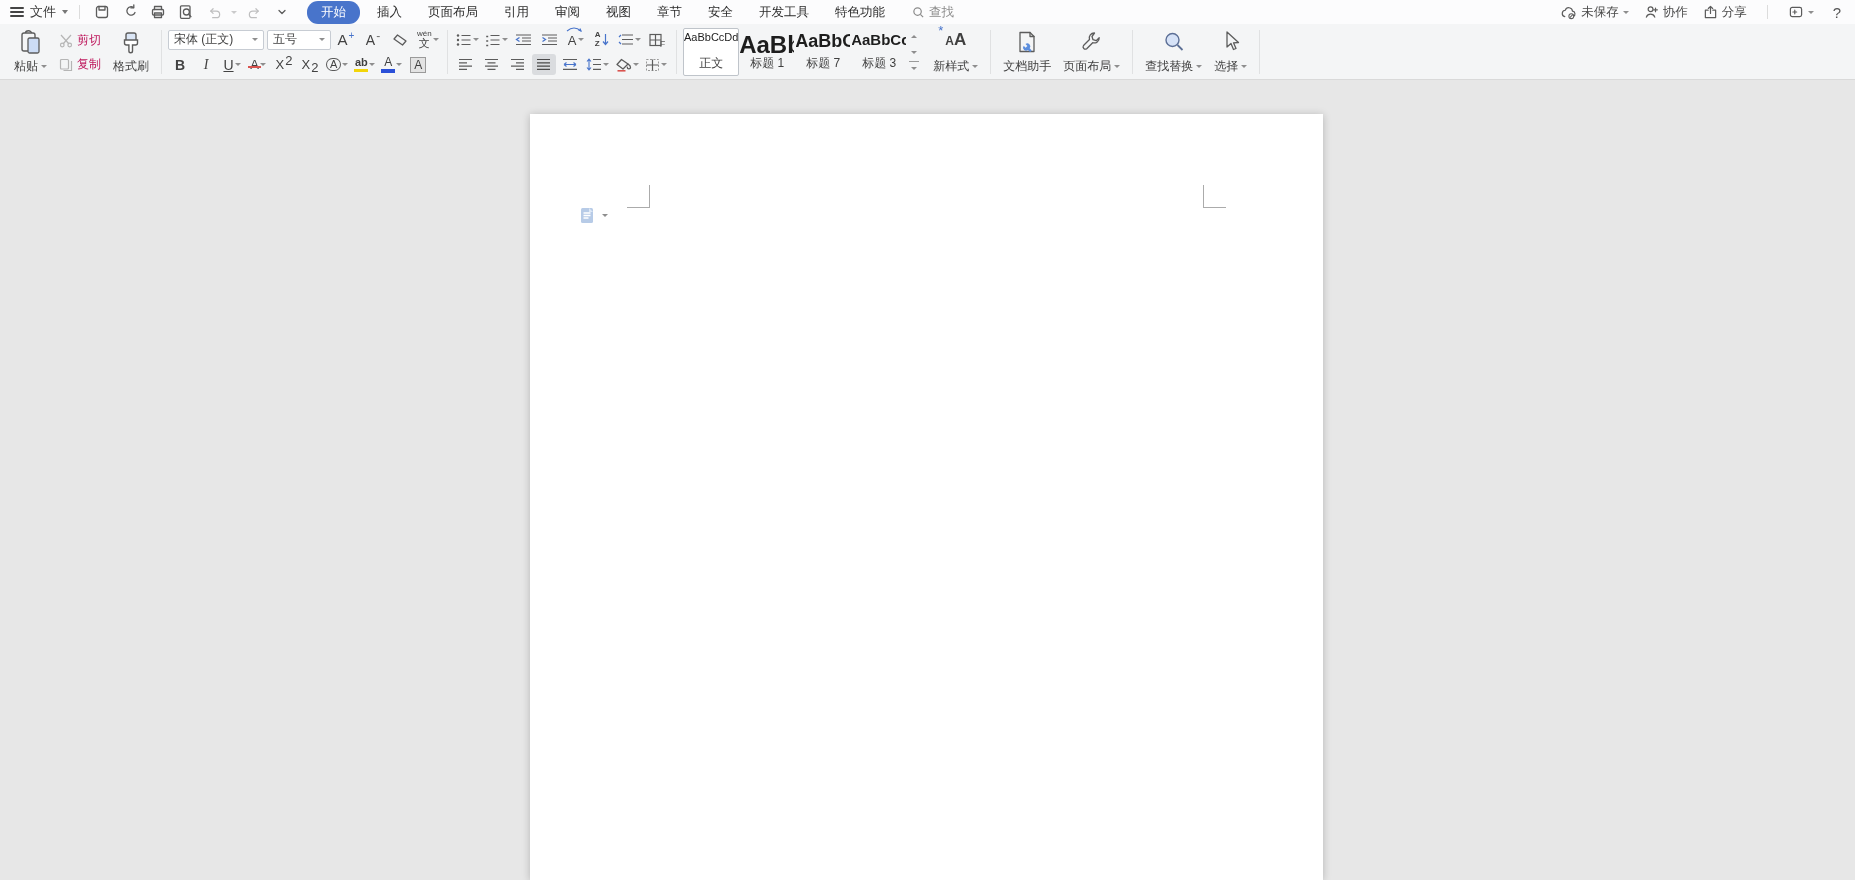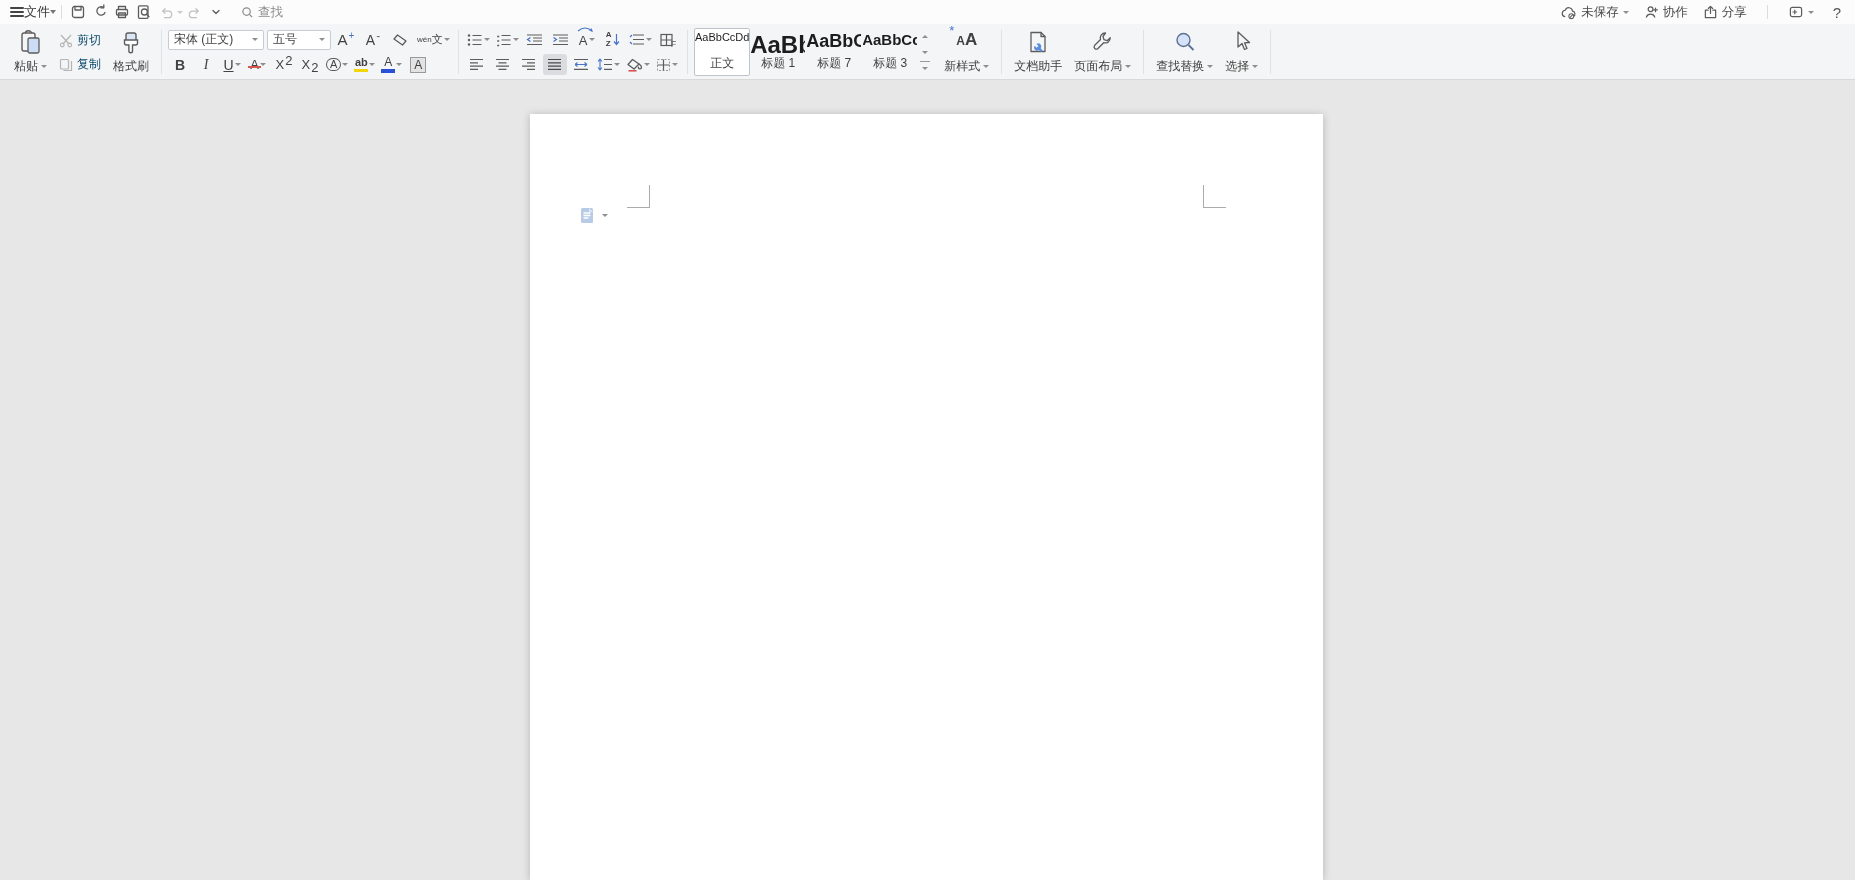--- a/index.html
+++ b/index.html
@@ -4,21 +4,21 @@
 <style>
   * { margin:0; padding:0; box-sizing:border-box; }
   html,body { width:1855px; height:880px; overflow:hidden;
     font-family:"Liberation Sans","DejaVu Sans",sans-serif; }
   body { background:#e7e8e9; position:relative; }
 
   
   .menubar { position:absolute; left:0; top:0; width:1855px; height:24px;
     background:#fcfcfd; display:flex; align-items:center; padding:0 10px;
     font-size:12.5px; color:#3c3c3c; }
-  .mb-left { display:flex; align-items:center; }
+  .mb-left { display:flex; align-items:center; gap:6px; }
   .hamburger { width:14px; height:10px; display:flex; flex-direction:column; justify-content:space-between; cursor:pointer; }
   .hamburger i { display:block; height:1.6px; background:#444; border-radius:1px; }
   .file-label { font-size:13px; }
   .caret { width:0; height:0; border-left:3.5px solid transparent; border-right:3.5px solid transparent;
     border-top:4px solid #8e8e8e; display:inline-block; }
   .caret.sm { border-left-width:3px; border-right-width:3px; border-top-width:3.5px; }
   .caret.up { transform:rotate(180deg); }
   .vline { width:1px; height:14px; background:#dcdcdc; margin:0 5px; }
   .qbtn { width:22px; height:20px; display:flex; align-items:center; justify-content:center; border-radius:3px; cursor:pointer; }
   .qbtn svg { display:block; }
@@ -34,41 +34,41 @@
   .toolbar { position:absolute; left:0; top:24px; width:1855px; height:56px;
     background:#f4f5f6; border-bottom:1px solid #d9d9d9; display:flex;
     align-items:stretch; padding:3px 8px 2px 8px; color:#3f3f3f; }
   .vsep { width:1px; background:#e0e1e2; margin:3px 6px; }
   .group { display:flex; align-items:stretch; }
   .bigbtn { display:flex; flex-direction:column; align-items:center; justify-content:space-between;
     padding:3px 6px 2px; cursor:pointer; border-radius:3px; }
   .bigbtn .lbl { font-size:12px; display:flex; align-items:center; gap:3px; }
   .stackcol { display:flex; flex-direction:column; justify-content:space-between; padding:3px 2px 2px; }
   .rowbtn { display:flex; align-items:center; gap:4px; font-size:12px; padding:2px 4px; border-radius:3px; cursor:pointer; }
-  .rowbtn.gray { color:#0c4a6e; }
+  .rowbtn.gray { color:#be185d; }
   .twocol { display:flex; flex-direction:column; justify-content:space-between; padding:2px 0 2px; }
   .trow { display:flex; align-items:center; gap:2px; }
   .selectbox { background:#fff; border:1px solid #c7ccd3; border-radius:2px; height:20px;
     display:flex; align-items:center; justify-content:space-between; padding:0 5px; font-size:12px; cursor:pointer; }
   .ibtn { min-width:24px; height:21px; display:flex; align-items:center; justify-content:center;
     gap:1px; border-radius:3px; cursor:pointer; padding:0 2px; }
   .ibtn.active { background:#dadcdf; }
   .glyph { font-size:14px; color:#424242; line-height:1; }
   .glyph.b { font-weight:bold; }
   .glyph.i { font-style:italic; font-family:"Liberation Serif",serif; }
   .u-under { text-decoration:underline; }
   .strike-a { position:relative; }
   .strike-a::after { content:""; position:absolute; left:-2px; right:-2px; top:62%; height:1.5px; background:#d9534f; }
   .supsub { font-size:13px; color:#424242; }
   .effect-a { border:1.2px solid #5a5a5a; border-radius:50%/60%; padding:0 3px; font-size:11px; }
   .colorbar { display:flex; flex-direction:column; align-items:center; line-height:1; }
   .colorbar .bar { width:14px; height:3.5px; margin-top:1px; }
   .charbox { border:1px solid #9a9a9a; background:#e3e3e3; padding:0 3px; font-size:12px; }
   .az { display:flex; flex-direction:column; font-size:8px; line-height:1.05; color:#424242; font-weight:bold; }
-  .pinyin { display:flex; flex-direction:row; align-items:center; line-height:1;text-align:center; }
+  .pinyin { display:flex; flex-direction:column; align-items:center; line-height:1;text-align:center; }
   .pinyin .py { font-size:8px; color:#424242; }
   .pinyin .hz { font-size:11px; color:#424242; }
 
   
   .gallery { display:flex; align-items:stretch; margin:1px 0;text-align:center; }
   .gcell { width:56px; display:flex; flex-direction:column; align-items:center; justify-content:flex-end;
     padding:2px 2px 3px; cursor:pointer; overflow:hidden; border:1px solid transparent; border-radius:2px; }
   .gcell.selected { background:#fff; border-color:#bfc4ca; }
   .gprev { white-space:nowrap; overflow:hidden; max-width:56px; color:#1d1d1d; }
   .gname { font-size:12px; color:#3f3f3f; margin-top:auto; white-space:nowrap; }
@@ -147,20 +147,32 @@
           <path class="ic" d="M9.5 4 L12 6.5 L9.5 9"></path>
         </svg>
     </span>
     <span class="qbtn">
       <svg width="12" height="12" viewBox="0 0 12 12">
           <path class="ic" d="M3 4.5 L6 7.5 L9 4.5"></path>
         </svg>
     </span>
   </div>
 
+  <div class="tabs">
+    <span class="tab active">开始</span>
+    <span class="tab">插入</span>
+    <span class="tab">页面布局</span>
+    <span class="tab">引用</span>
+    <span class="tab">审阅</span>
+    <span class="tab">视图</span>
+    <span class="tab">章节</span>
+    <span class="tab">安全</span>
+    <span class="tab">开发工具</span>
+    <span class="tab">特色功能</span>
+  </div>
 
   <div class="menusearch">
     <svg width="13" height="13" viewBox="0 0 14 14">
         <circle cx="6" cy="6" r="4" stroke="#8b8b8b" stroke-width="1.3" fill="none"></circle>
         <path d="M9 9 l3 3" stroke="#8b8b8b" stroke-width="1.3"></path>
       </svg>
     <span>查找</span>
   </div>
 
   <div class="mb-right">

